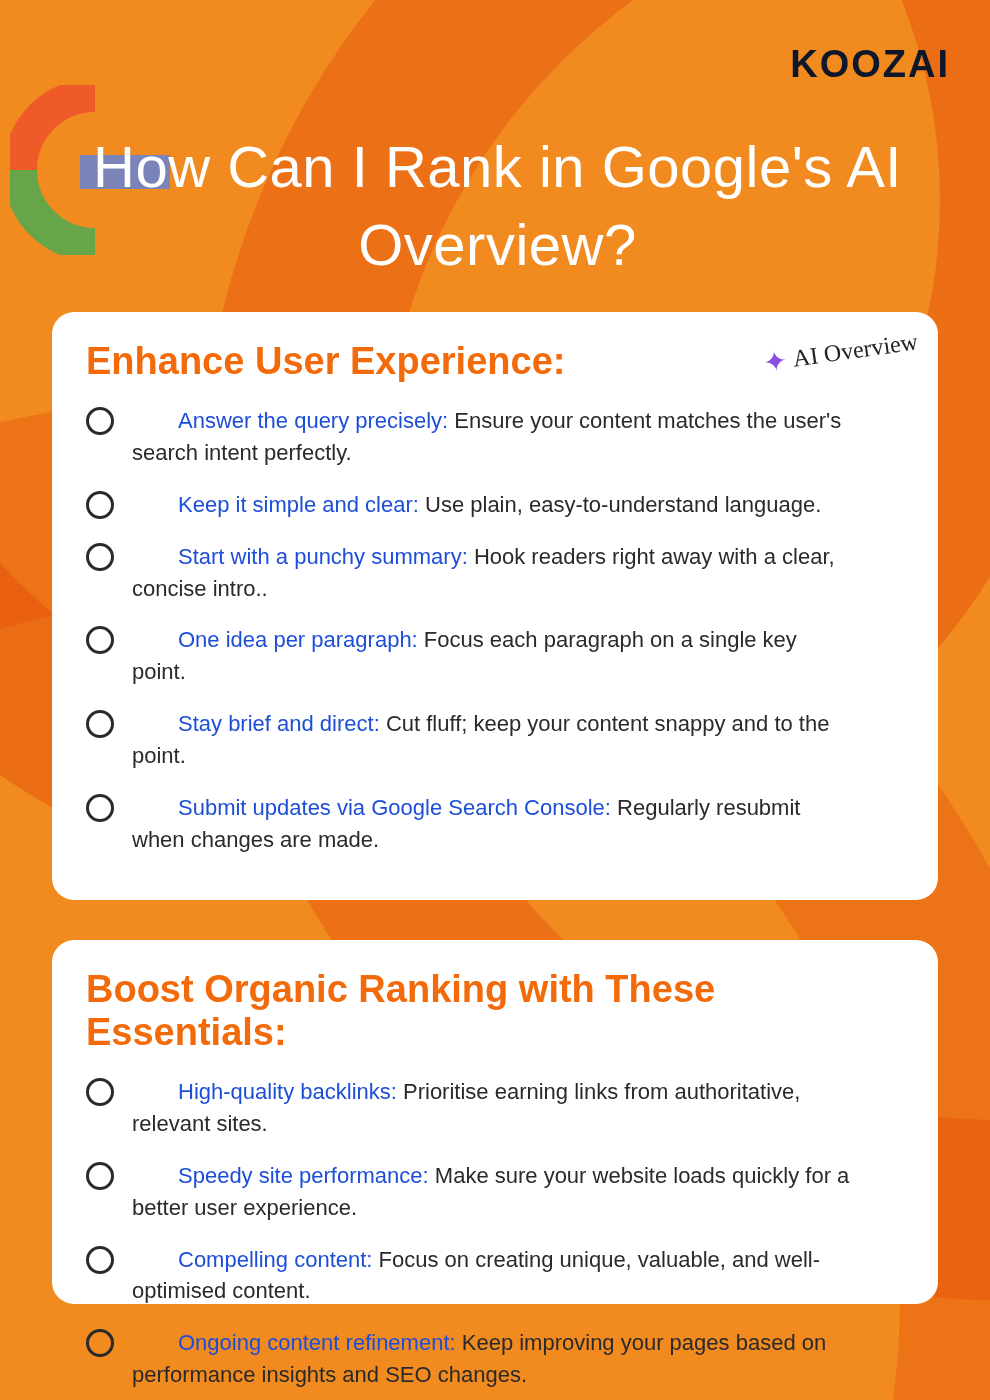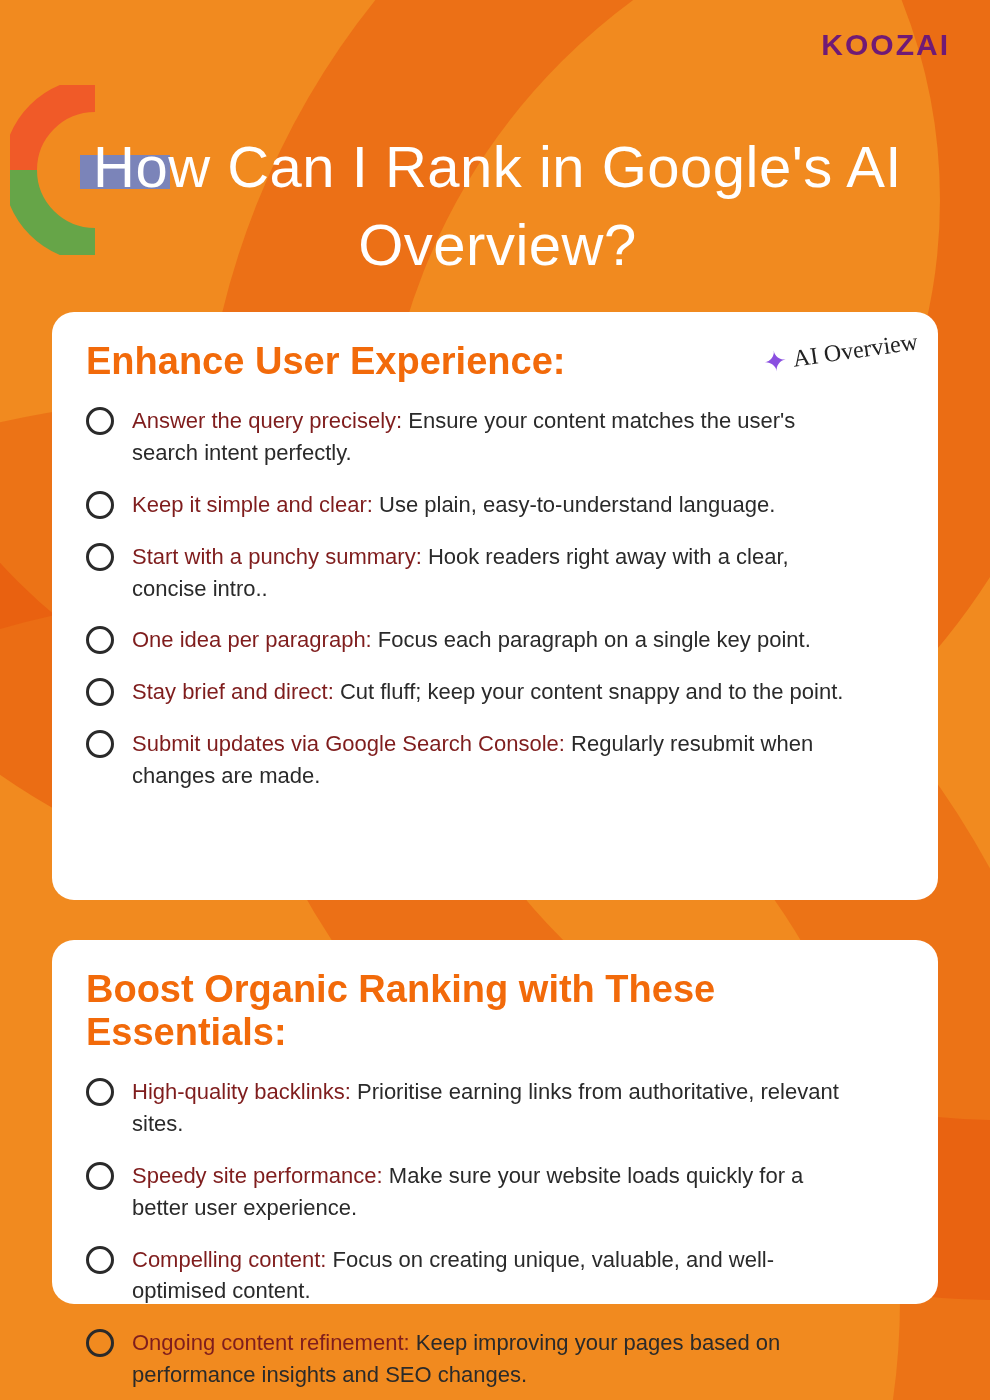--- a/index.html
+++ b/index.html
@@ -17,24 +17,24 @@
     overflow: hidden;
   }
   .swirl {
     position: absolute;
     border-radius: 50%;
     border: 120px solid rgba(230, 80, 10, 0.5);
     background: transparent;
   }
   .logo-brand {
     position: absolute;
-    top: 28px;
+    top: 43px;
     right: 40px;
-    color: #701a75;
-    font-size: 30px;
+    color: #0f172a;
+    font-size: 38px;
     font-weight: 600;
     letter-spacing: 2px;
   }
   .decor-g {
     position: absolute;
     top: 85px;
     left: 10px;
     width: 170px;
     height: 170px;
   }
@@ -96,21 +96,22 @@
     border-radius: 50%;
     margin-top: 2px;
   }
   .item-text {
     font-size: 22px;
     line-height: 1.45;
     color: #2a2a2a;
     max-width: 720px;
   }
   .item-text .lead {
-    color: #7f1d1d;
+    color: #1d4ed8;
+    margin-left: 46px;
   }
 </style>
 </head>
 <body>
 
 <div class="bg-swirls">
   <div class="swirl" style="width:1400px;height:1400px;top:-500px;left:-300px;border-width:160px;"></div>
   <div class="swirl" style="width:1600px;height:1600px;top:-300px;left:200px;border-width:180px;border-color:rgba(230,80,10,0.45);"></div>
   <div class="swirl" style="width:1800px;height:1800px;top:400px;left:-700px;border-width:200px;border-color:rgba(230,80,10,0.4);"></div>
 </div>

